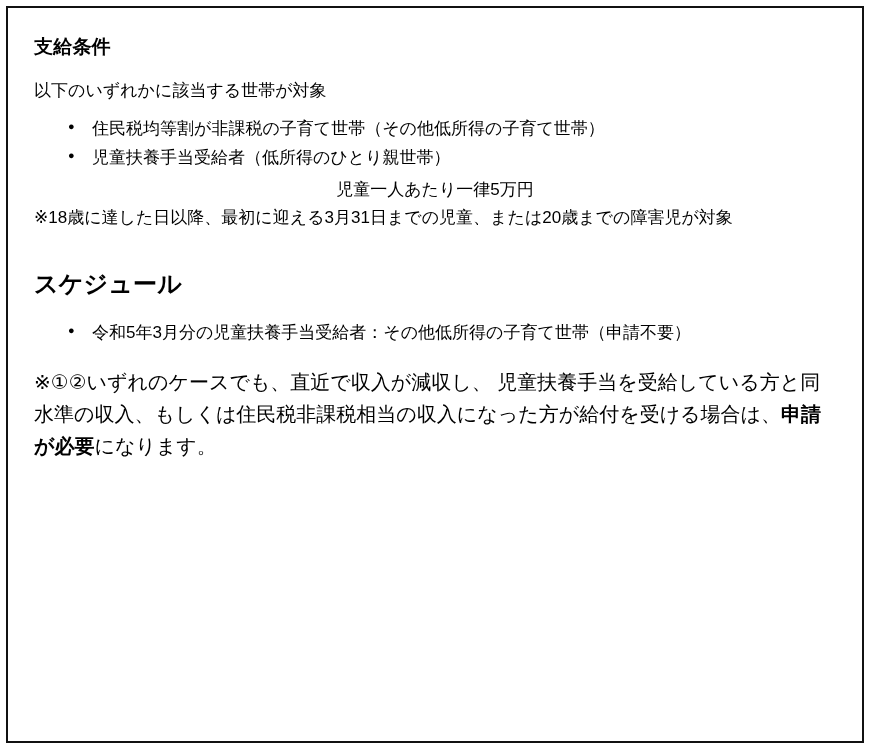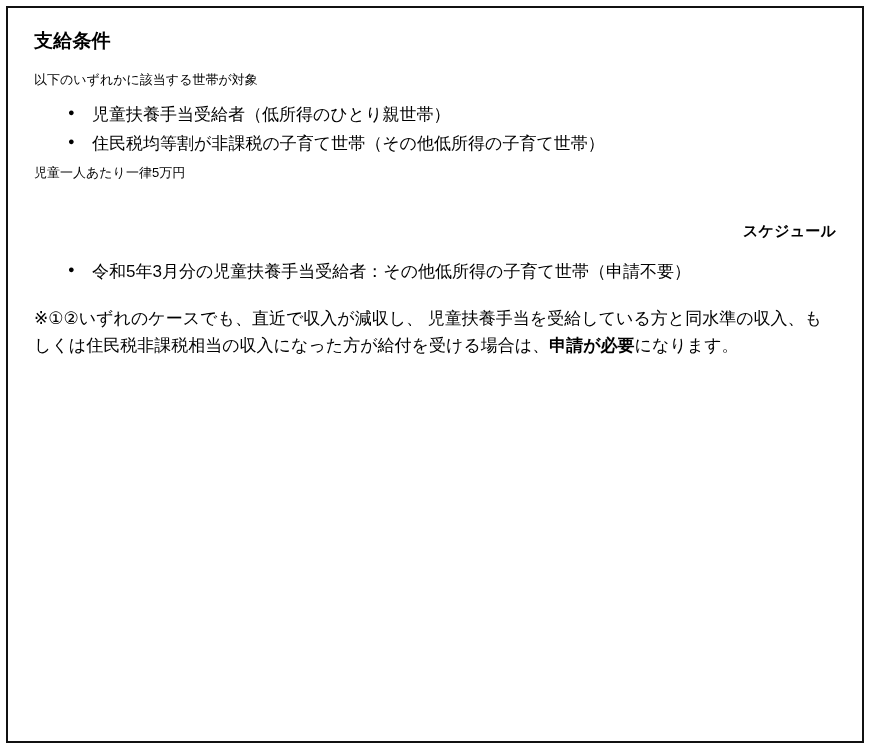--- a/index.html
+++ b/index.html
@@ -29,40 +29,41 @@
     border: 2px solid #111111;
     background: #ffffff;
   }
   .content {
     padding: 20px 26px 10px 26px;
     box-sizing: border-box;
   }
   h2.section {
     font-size: 19px;
     font-weight: bold;
-    margin: 0 0 16px 0;
+    margin: 8px 0 16px 0;
     letter-spacing: 0.2px;
     line-height: 1.35;
+    font-family: Liberation Mono, monospace;
   }
   h2.section.spaced {
     margin-top: 34px;
   }
   h2.section.big {
-    font-size: 15px;
+    font-size: 24px;
     margin-top: 38px;
     margin-bottom: 18px;
-    text-align: right;
   }
   p.para {
-    font-size: 13px;
+    font-size: 17px;
     line-height: 1.55;
     margin: 0 0 10px 0;
   }
   p.tight {
     margin-bottom: 2px;
+    text-align: center;
   }
   ul.bullets {
     list-style: none;
     margin: 12px 0 6px 0;
     padding: 0 0 0 34px;
   }
   ul.bullets li {
     font-size: 17px;
     line-height: 1.5;
     margin: 0 0 4px 0;
@@ -73,46 +74,47 @@
   ul.bullets li::before {
     content: "\25CF";
     position: absolute;
     left: 0;
     top: 0;
     font-size: 11px;
     line-height: 1.9;
     color: #000;
   }
   .note {
-    font-size: 17px;
+    font-size: 20px;
     line-height: 1.6;
     margin: 20px 0 0 0;
   }
   .note b {
     font-weight: bold;
   }
 </style>
 </head>
 <body>
 
 <div class="page">
   <div class="frame">
     <div class="content">
 
       <h2 class="section">支給条件</h2>
 
       <p class="para">以下のいずれかに該当する世帯が対象</p>
 
       <ul class="bullets">
+        <li>住民税均等割が非課税の子育て世帯（その他低所得の子育て世帯）</li>
         <li>児童扶養手当受給者（低所得のひとり親世帯）</li>
-        <li>住民税均等割が非課税の子育て世帯（その他低所得の子育て世帯）</li>
       </ul>
 
 
       <p class="para tight">児童一人あたり一律5万円</p>
+      <p class="para">※18歳に達した日以降、最初に迎える3月31日までの児童、または20歳までの障害児が対象</p>
 
       <h2 class="section big">スケジュール</h2>
 
 
       <ul class="bullets">
         <li>令和5年3月分の児童扶養手当受給者：その他低所得の子育て世帯（申請不要）</li>
       </ul>
 
 
 

